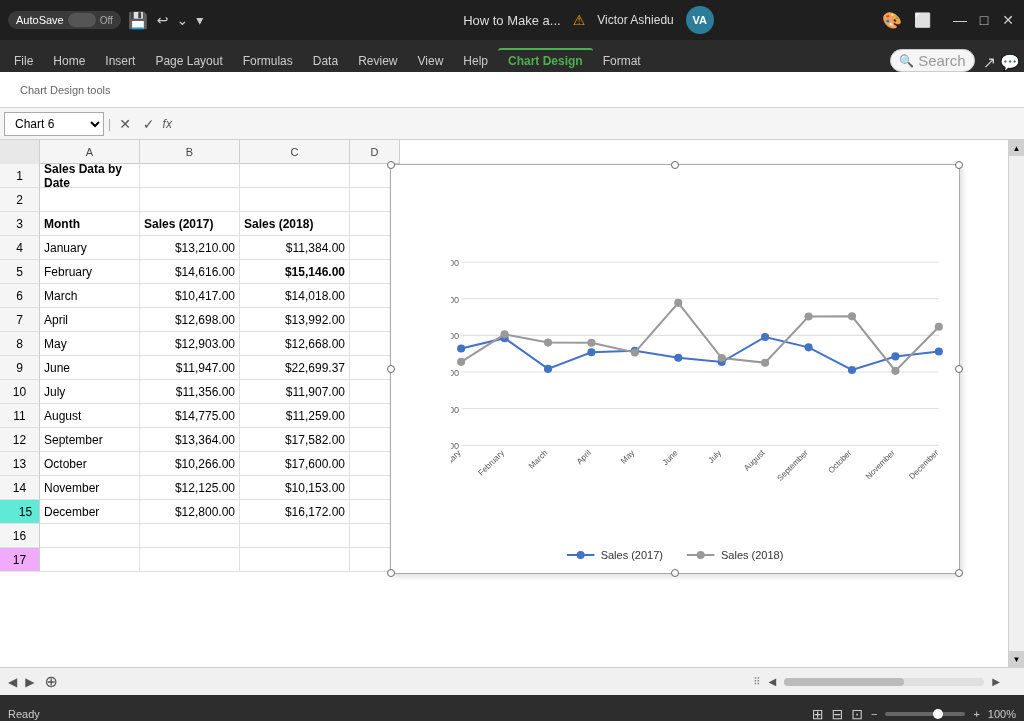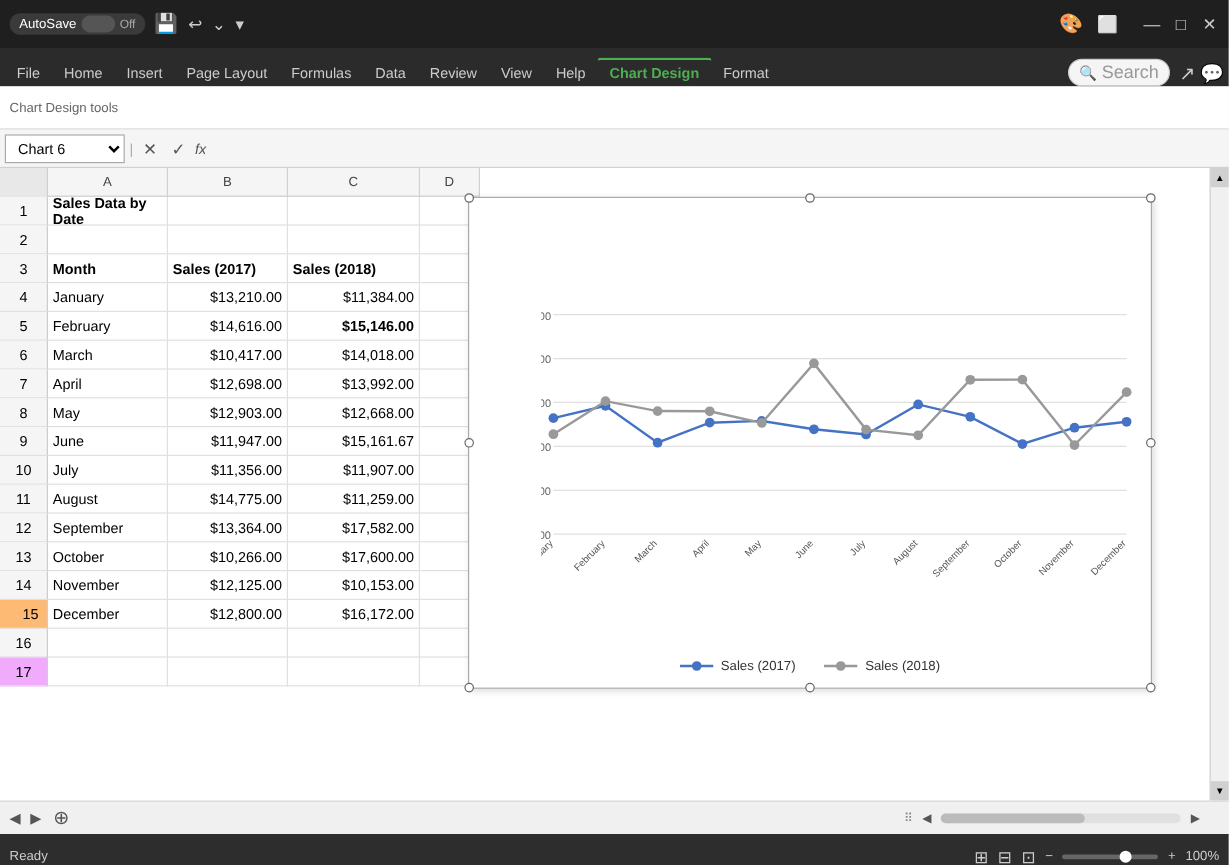--- a/index.html
+++ b/index.html
@@ -54,21 +54,21 @@
     }
     .ribbon-tab.chart-design { color: #4caf50; }
     .ribbon-tab.format-tab { color: #ccc; }
 
     .ribbon-content {
       background: white;
       border-bottom: 1px solid #d4d4d4;
       height: 36px;
       display: flex;
       align-items: center;
-      padding: 0 8px;
+      padding: 0 20px;
       gap: 4px;
     }
 
     
     .formula-bar {
       background: #f5f5f5;
       border-bottom: 1px solid #d0d0d0;
       height: 32px;
       display: flex;
       align-items: center;
@@ -224,20 +224,26 @@
   <div class="title-bar-left">
     <span class="autosave-badge">
       <span>AutoSave</span>
       <span class="toggle-off"></span>
       <span style="color:#aaa;font-size:10px;">Off</span>
     </span>
     <span style="color:#ccc;font-size:16px;">💾</span>
     <span style="color:#ccc;font-size:14px;">↩</span>
     <span style="color:#ccc;font-size:14px;">⌄</span>
     <span style="color:#ccc;font-size:14px;">▾</span>
+  </div>
+  <div class="title-center">
+    <span style="color:#ddd;font-size:13px;">How to Make a...</span>
+    <span style="color:orange;font-size:14px;">⚠</span>
+    <span style="color:#ddd;font-size:12px;">Victor Ashiedu</span>
+    <span class="user-badge">VA</span>
   </div>
   <div class="title-bar-right">
     <span style="color:#ccc;font-size:16px;">🎨</span>
     <span style="color:#ccc;font-size:14px;">⬜</span>
     <div class="window-controls">
       <span class="win-btn">—</span>
       <span class="win-btn">□</span>
       <span class="win-btn">✕</span>
     </div>
   </div>
@@ -348,21 +354,21 @@
         <div class="cell" style="width:40px;background:#f5f5f5;justify-content:center;border-right:1px solid #ccc;">8</div>
         <div class="cell" style="width:100px;">May</div>
         <div class="cell right" style="width:100px;">$12,903.00</div>
         <div class="cell right" style="width:110px;">$12,668.00</div>
         <div class="cell" style="width:50px;"></div>
       </div>
       <div class="grid-row">
         <div class="cell" style="width:40px;background:#f5f5f5;justify-content:center;border-right:1px solid #ccc;">9</div>
         <div class="cell" style="width:100px;">June</div>
         <div class="cell right" style="width:100px;">$11,947.00</div>
-        <div class="cell right" style="width:110px;">$15,161.67</div>
+        <div class="cell right" style="width:110px;">$22,699.37</div>
         <div class="cell" style="width:50px;"></div>
       </div>
       <div class="grid-row">
         <div class="cell" style="width:40px;background:#f5f5f5;justify-content:center;border-right:1px solid #ccc;">10</div>
         <div class="cell" style="width:100px;">July</div>
         <div class="cell right" style="width:100px;">$11,356.00</div>
         <div class="cell right" style="width:110px;">$11,907.00</div>
         <div class="cell" style="width:50px;"></div>
       </div>
       <div class="grid-row">
@@ -387,21 +393,21 @@
         <div class="cell" style="width:50px;"></div>
       </div>
       <div class="grid-row">
         <div class="cell" style="width:40px;background:#f5f5f5;justify-content:center;border-right:1px solid #ccc;">14</div>
         <div class="cell" style="width:100px;">November</div>
         <div class="cell right" style="width:100px;">$12,125.00</div>
         <div class="cell right" style="width:110px;">$10,153.00</div>
         <div class="cell" style="width:50px;"></div>
       </div>
       <div class="grid-row">
-        <div class="cell" style="width:40px;background:#fdba74;justify-content:center;border-right:1px solid #ccc;padding-left:16px;">15</div>
+        <div class="cell" style="width:40px;background:#5eead4;justify-content:center;border-right:1px solid #ccc;padding-left:16px;">15</div>
         <div class="cell" style="width:100px;">December</div>
         <div class="cell right" style="width:100px;">$12,800.00</div>
         <div class="cell right" style="width:110px;">$16,172.00</div>
         <div class="cell" style="width:50px;"></div>
       </div>
       <div class="grid-row">
         <div class="cell" style="width:40px;background:#f5f5f5;justify-content:center;border-right:1px solid #ccc;">16</div>
         <div class="cell" style="width:100px;"></div>
         <div class="cell" style="width:100px;"></div>
         <div class="cell" style="width:110px;"></div>

